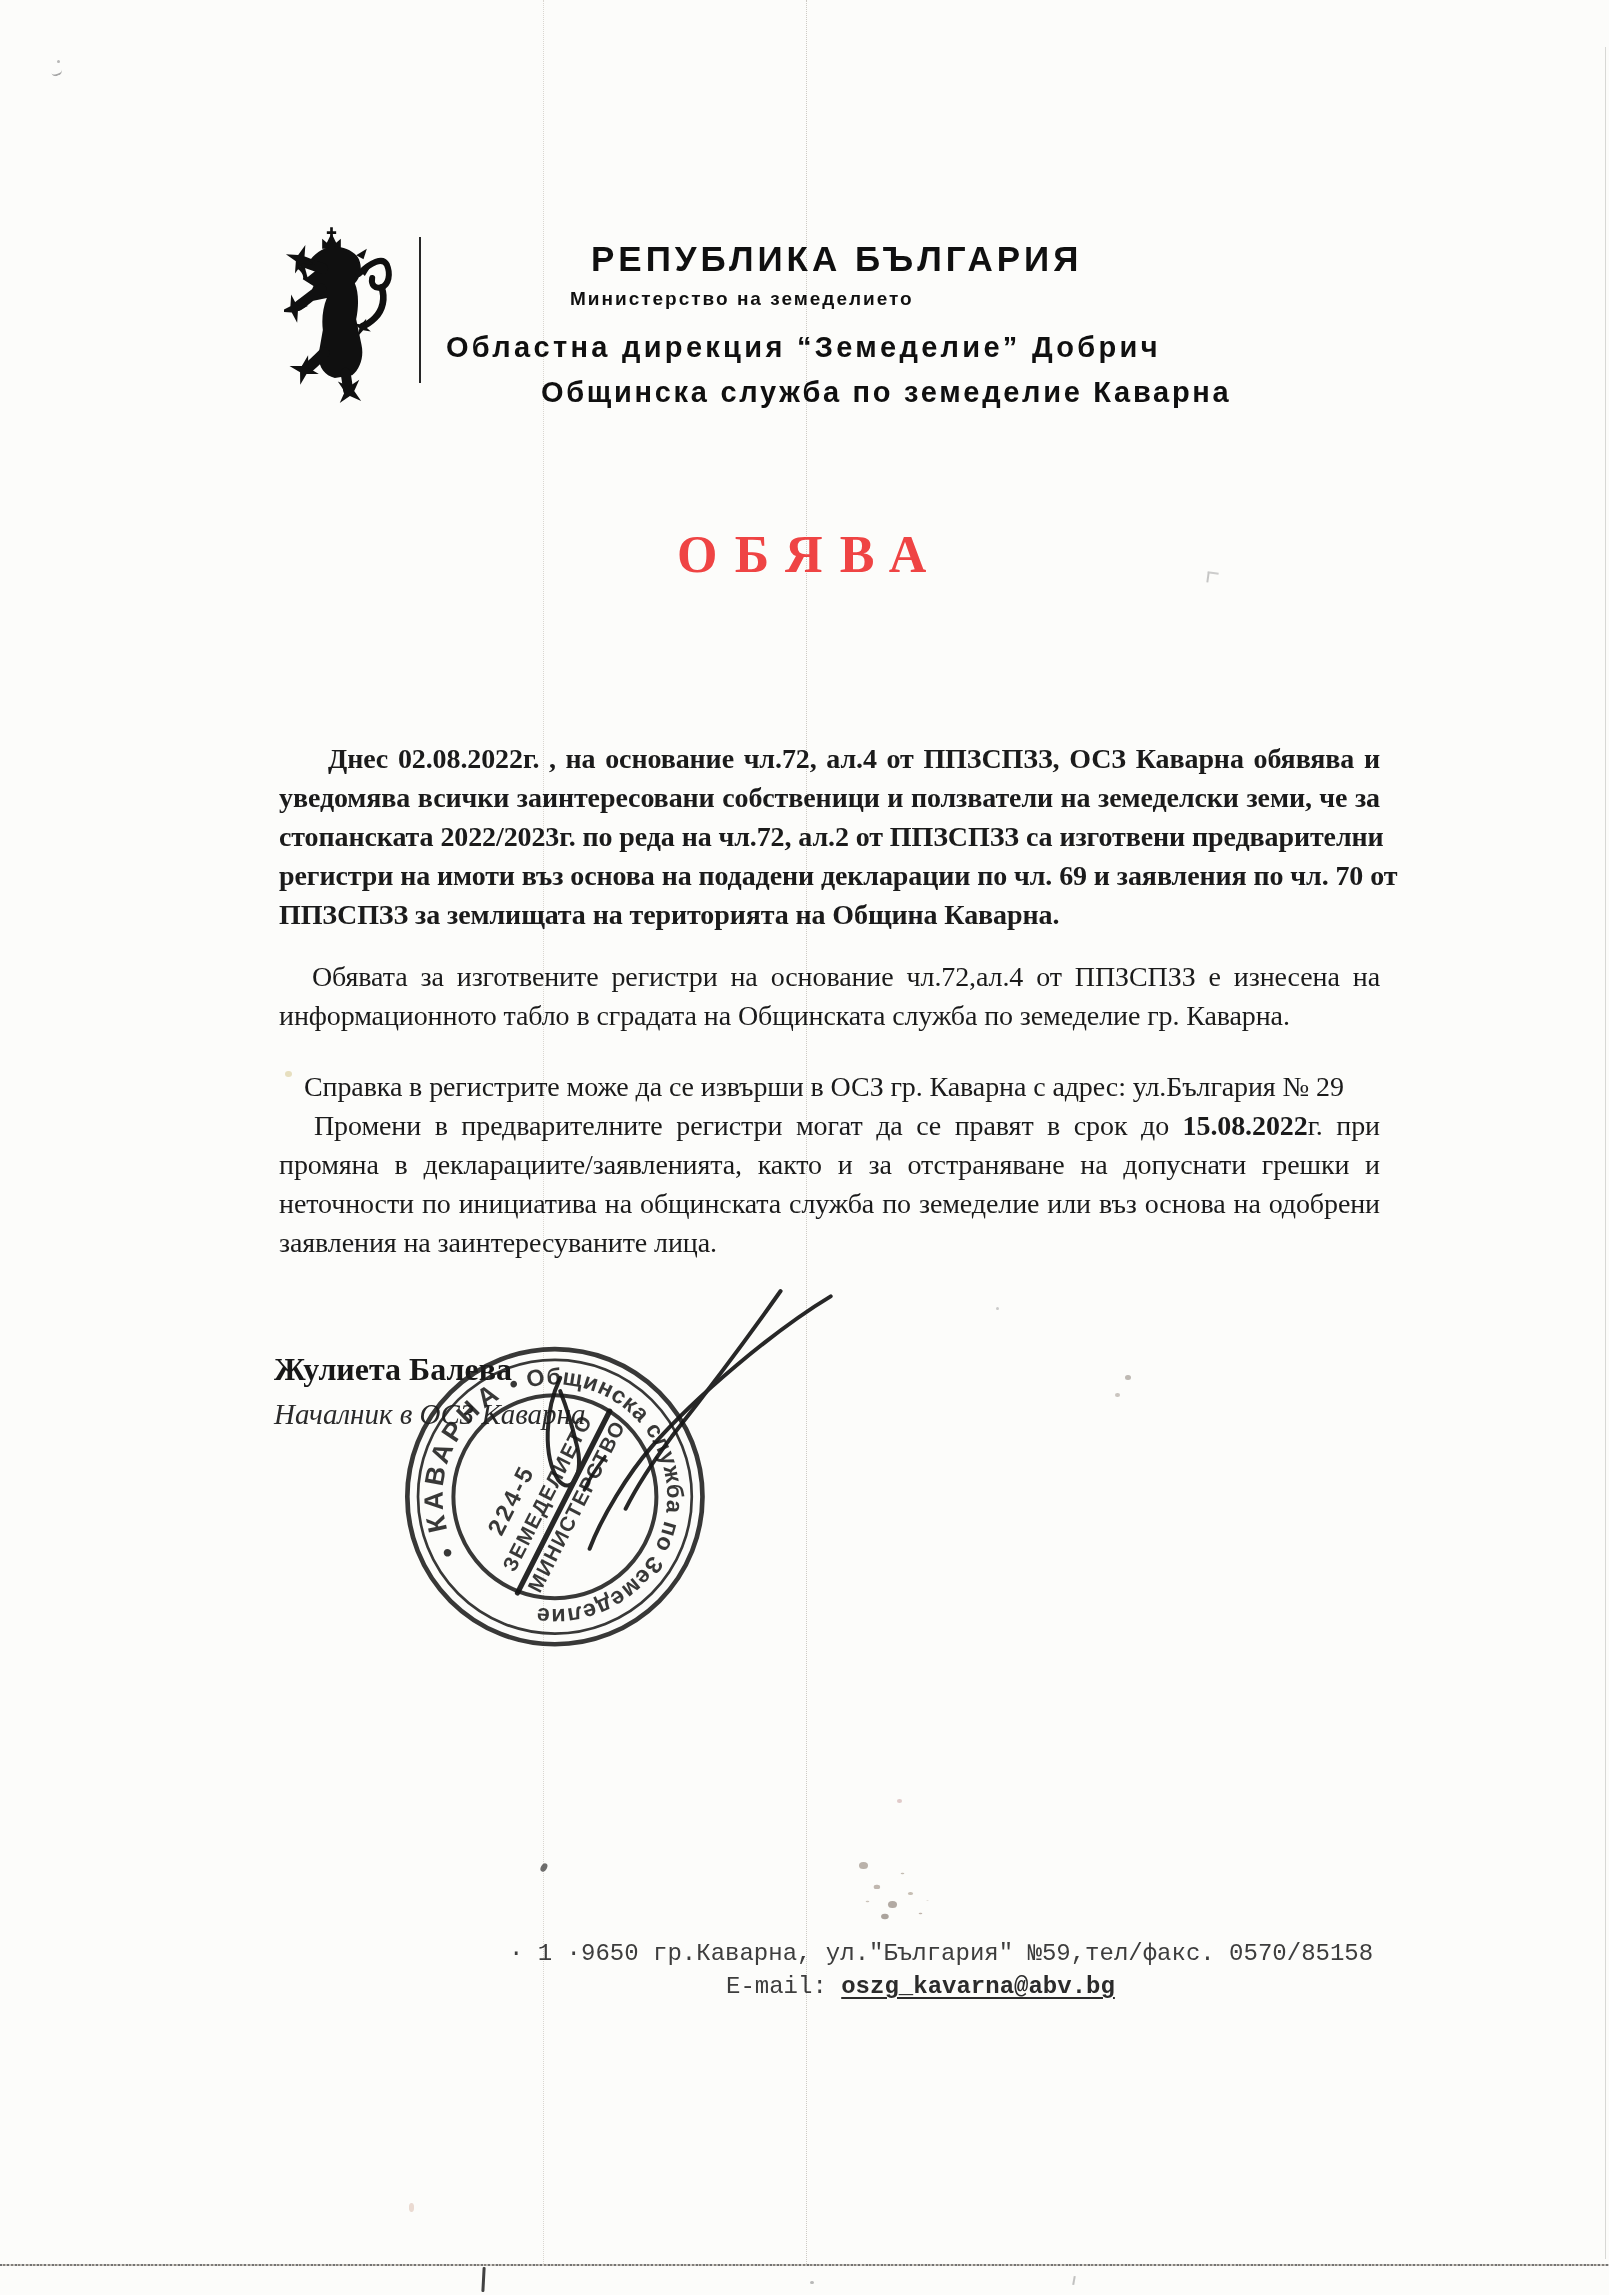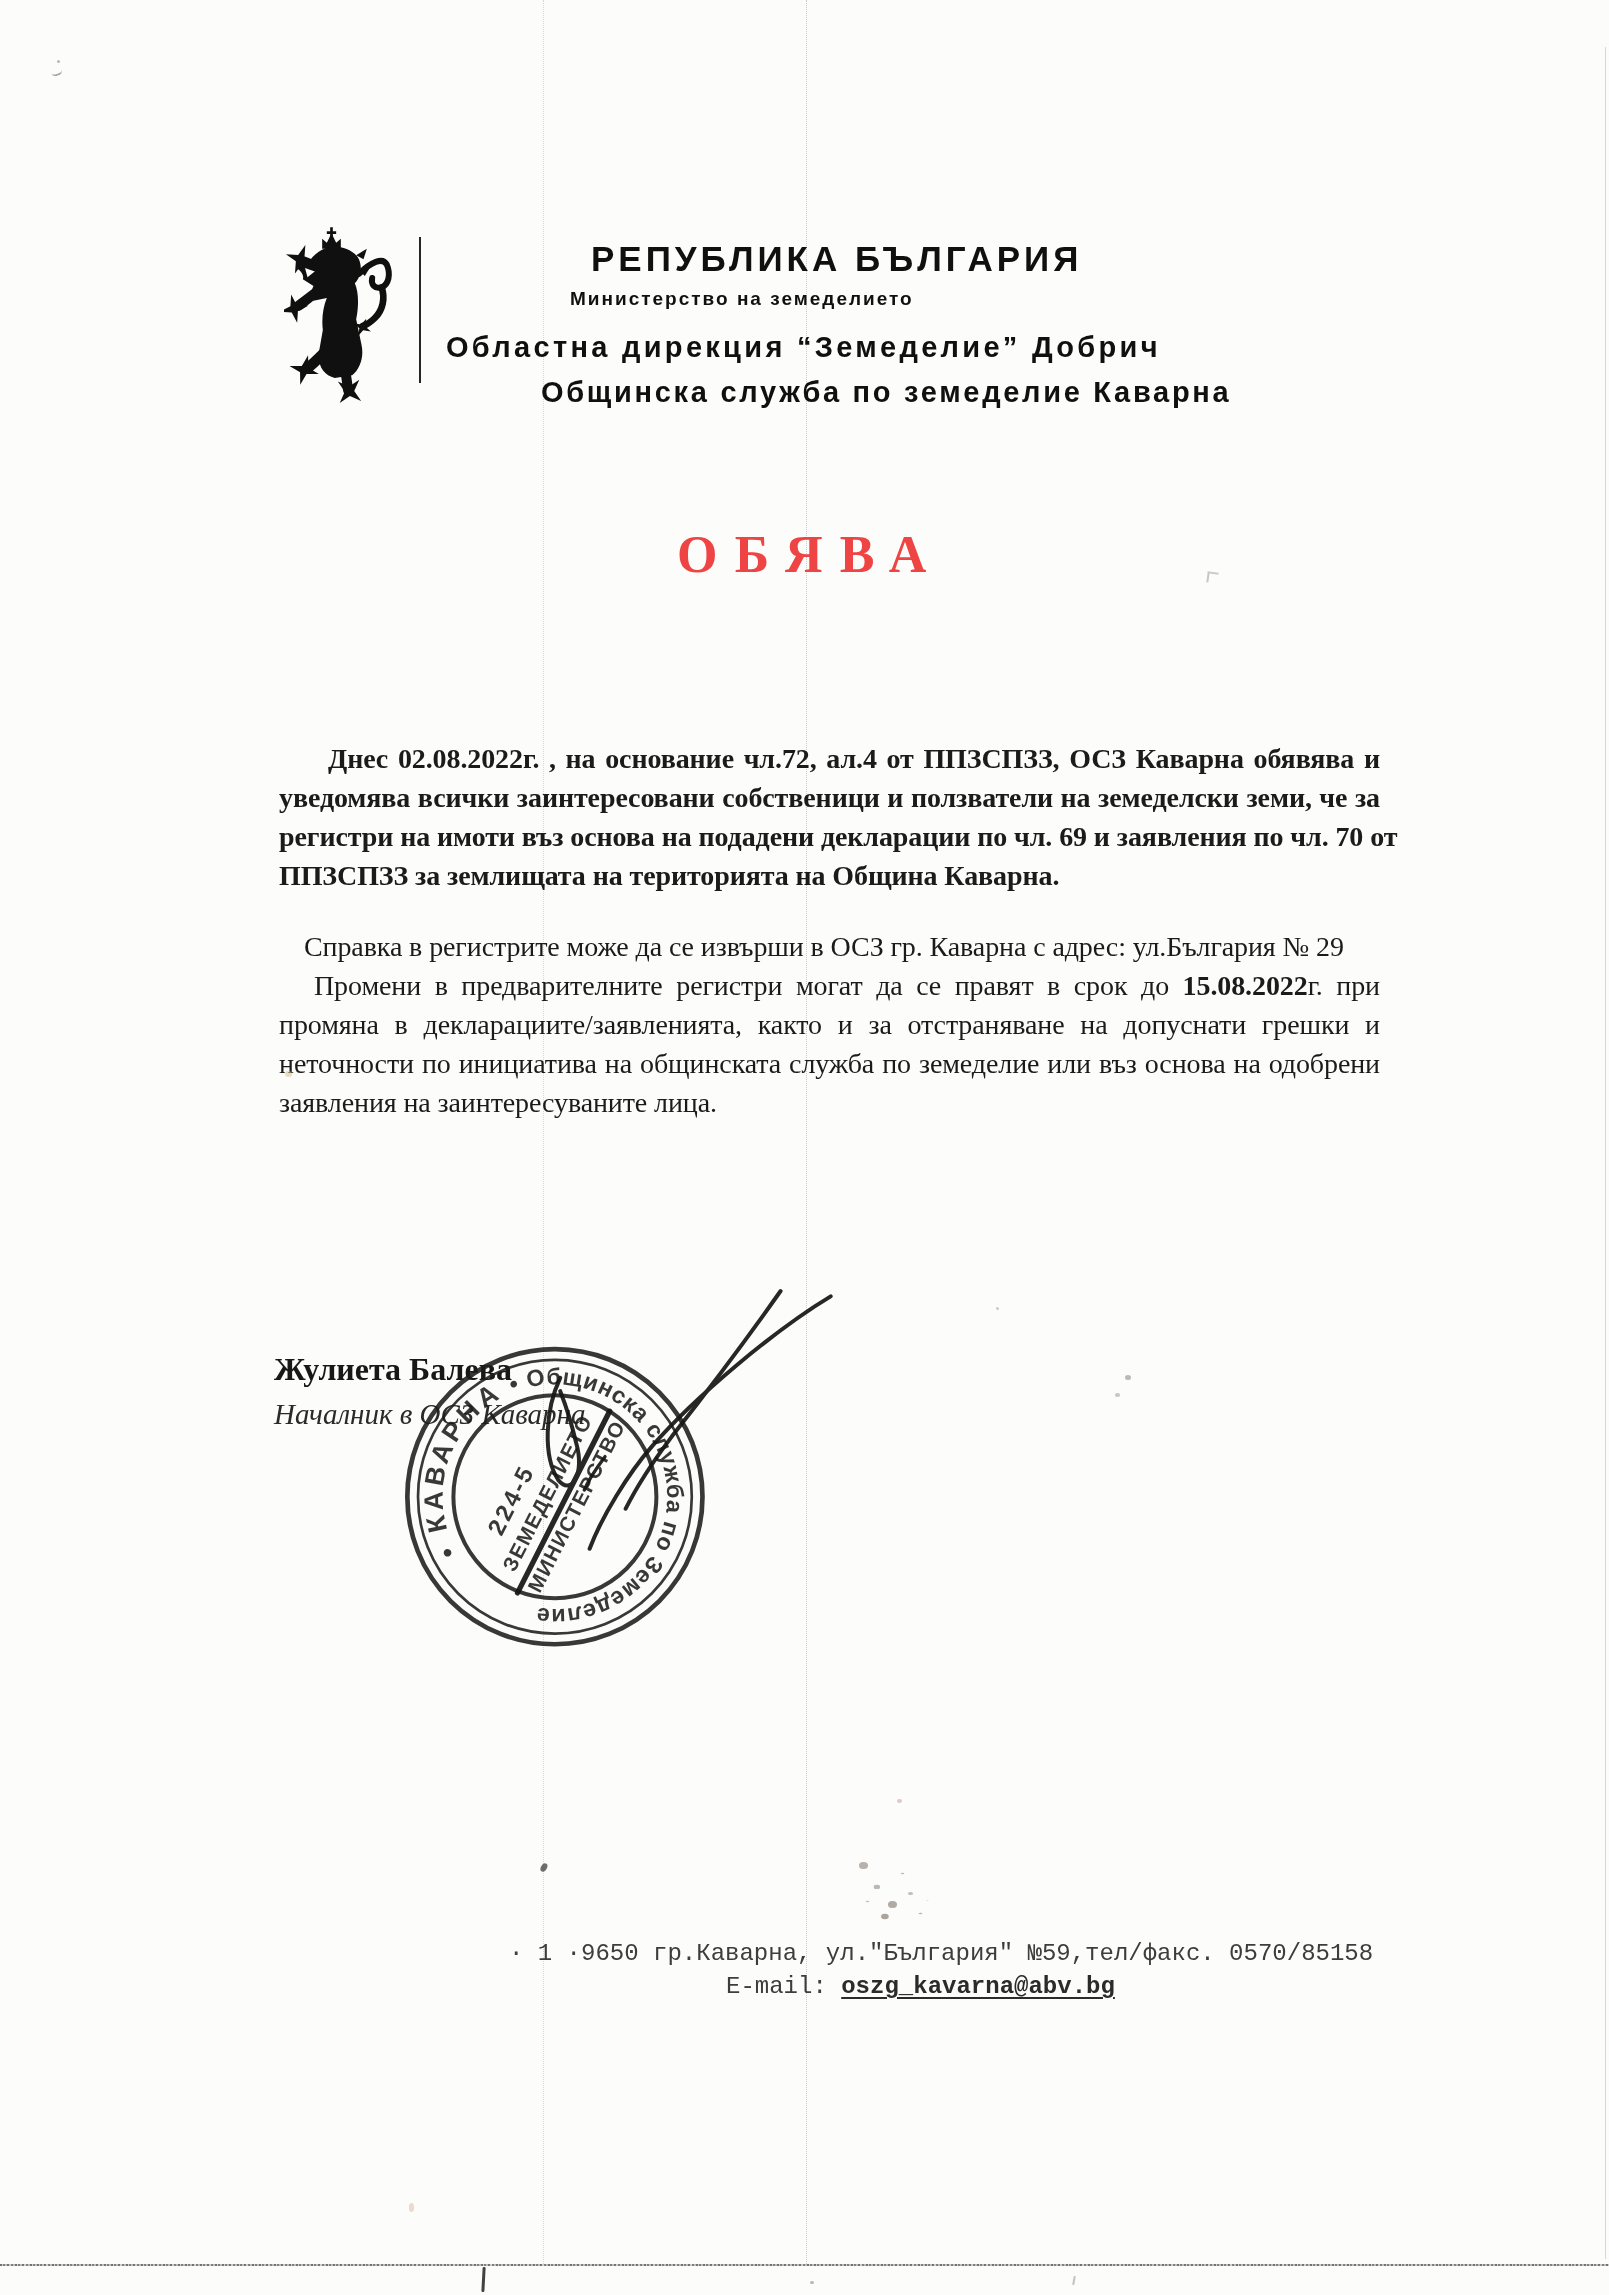--- a/index.html
+++ b/index.html
@@ -127,22 +127,27 @@
   <div class="lh-line lh3">Областна дирекция “Земеделие” Добрич</div>
   <div class="lh-line lh4">Общинска служба по земеделие Каварна</div>
 </div>
 
 <div class="doc-title">ОБЯВА</div>
 
 <div id="body-text">
     <div class="para para-0">
       <div class="line first">Днес <b>02.08.2022</b>г. , на основание чл.72, ал.4 от ППЗСПЗЗ, ОСЗ Каварна обявява и</div>
       <div class="line">уведомява всички заинтересовани собственици и ползватели на земеделски земи, че за</div>
+      <div class="line">стопанската 2022/2023г. по реда на чл.72, ал.2 от ППЗСПЗЗ са изготвени предварителни</div>
       <div class="line">регистри на имоти въз основа на подадени декларации по чл. 69 и заявления по чл. 70 от</div>
       <div class="line last">ППЗСПЗЗ за землищата на територията на Община Каварна.</div>
+    </div>
+    <div class="para para-1">
+      <div class="line first">Обявата за изготвените регистри на основание чл.72,ал.4 от ППЗСПЗЗ е изнесена на</div>
+      <div class="line last">информационното табло в сградата на Общинската служба по земеделие гр. Каварна.</div>
     </div>
     <div class="para para-2">
       <div class="line first last">Справка в регистрите може да се извърши в ОСЗ  гр. Каварна с адрес: ул.България № 29</div>
     </div>
     <div class="para para-3">
       <div class="line first">Промени в предварителните регистри могат да се правят в срок до <b>15.08.2022</b>г. при</div>
       <div class="line">промяна в декларациите/заявленията, както и за отстраняване на допуснати грешки и</div>
       <div class="line">неточности по инициатива на общинската служба по земеделие или въз основа на одобрени</div>
       <div class="line last">заявления на заинтересуваните лица.</div>
     </div>

